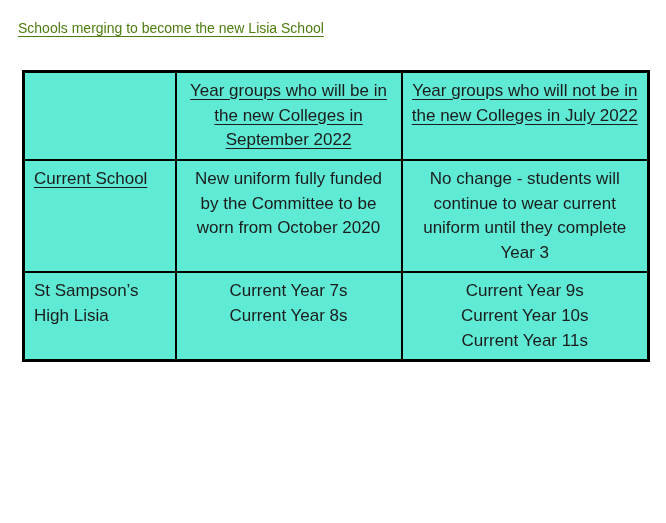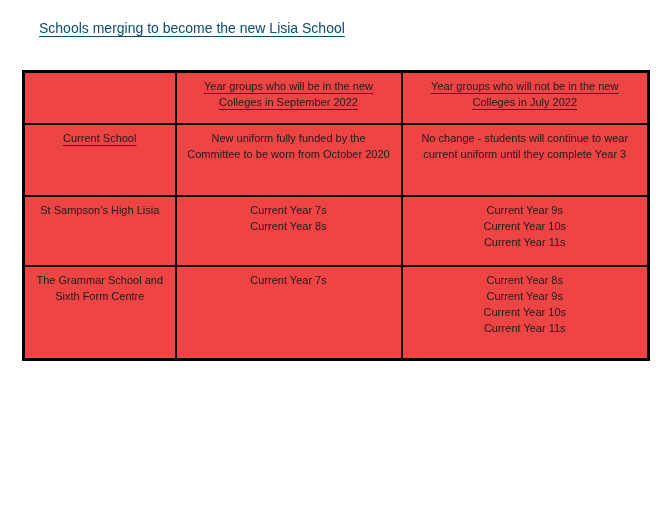--- a/index.html
+++ b/index.html
@@ -10,47 +10,47 @@
   body {
     width: 666px;
     height: 523px;
     position: relative;
     font-family: "Liberation Sans", sans-serif;
     color: #1c1c1c;
     overflow: hidden;
   }
   .doc-title {
     position: absolute;
-    left: 39px;
+    left: 18px;
     top: 20px;
     font-size: 14px;
     font-weight: 400;
     text-decoration: underline;
     text-underline-offset: 3px;
-    color: #0c4a6e;
+    color: #4d7c0f;
   }
   table.merge-table {
     position: absolute;
     left: 22px;
     top: 70px;
     border-collapse: collapse;
     table-layout: fixed;
     width: 625px;
     border: 3px solid #000;
   }
   table.merge-table td {
     border: 2px solid #000;
     vertical-align: top;
     padding: 6px 9px;
-    font-size: 11px;
+    font-size: 17px;
     line-height: 1.45;
-    background: #ef4444;
+    background: #5eead4;
     white-space: pre-line;
   }
-  td.c-school { text-align: center; }
+  td.c-school { text-align: left; }
   td.c-center { text-align: center; }
   .u { text-decoration: underline; text-underline-offset: 3px; }
   tr.r-header td { height: 38px; }
   tr.r-subheader td { height: 58px; }
   tr.r-school3 td { height: 55px; }
   tr.r-school4 td { height: 56px; }
   tr.r-school5 td { height: 56px; }
   tr.r-school6 td { height: 79px; }
 </style>
 </head>
@@ -81,22 +81,14 @@
 
     <tr class="r-school5">
       <td class="c-school">St Sampson’s High Lisia</td>
       <td class="c-center">Current Year 7s
 Current Year 8s</td>
       <td class="c-center">Current Year 9s
 Current Year 10s
 Current Year 11s</td>
     </tr>
 
-    <tr class="r-school6">
-      <td class="c-school">The Grammar School and Sixth Form Centre</td>
-      <td class="c-center">Current Year 7s</td>
-      <td class="c-center">Current Year 8s
-Current Year 9s
-Current Year 10s
-Current Year 11s</td>
-    </tr>
   </tbody>
 </table>
 
 </body></html>

